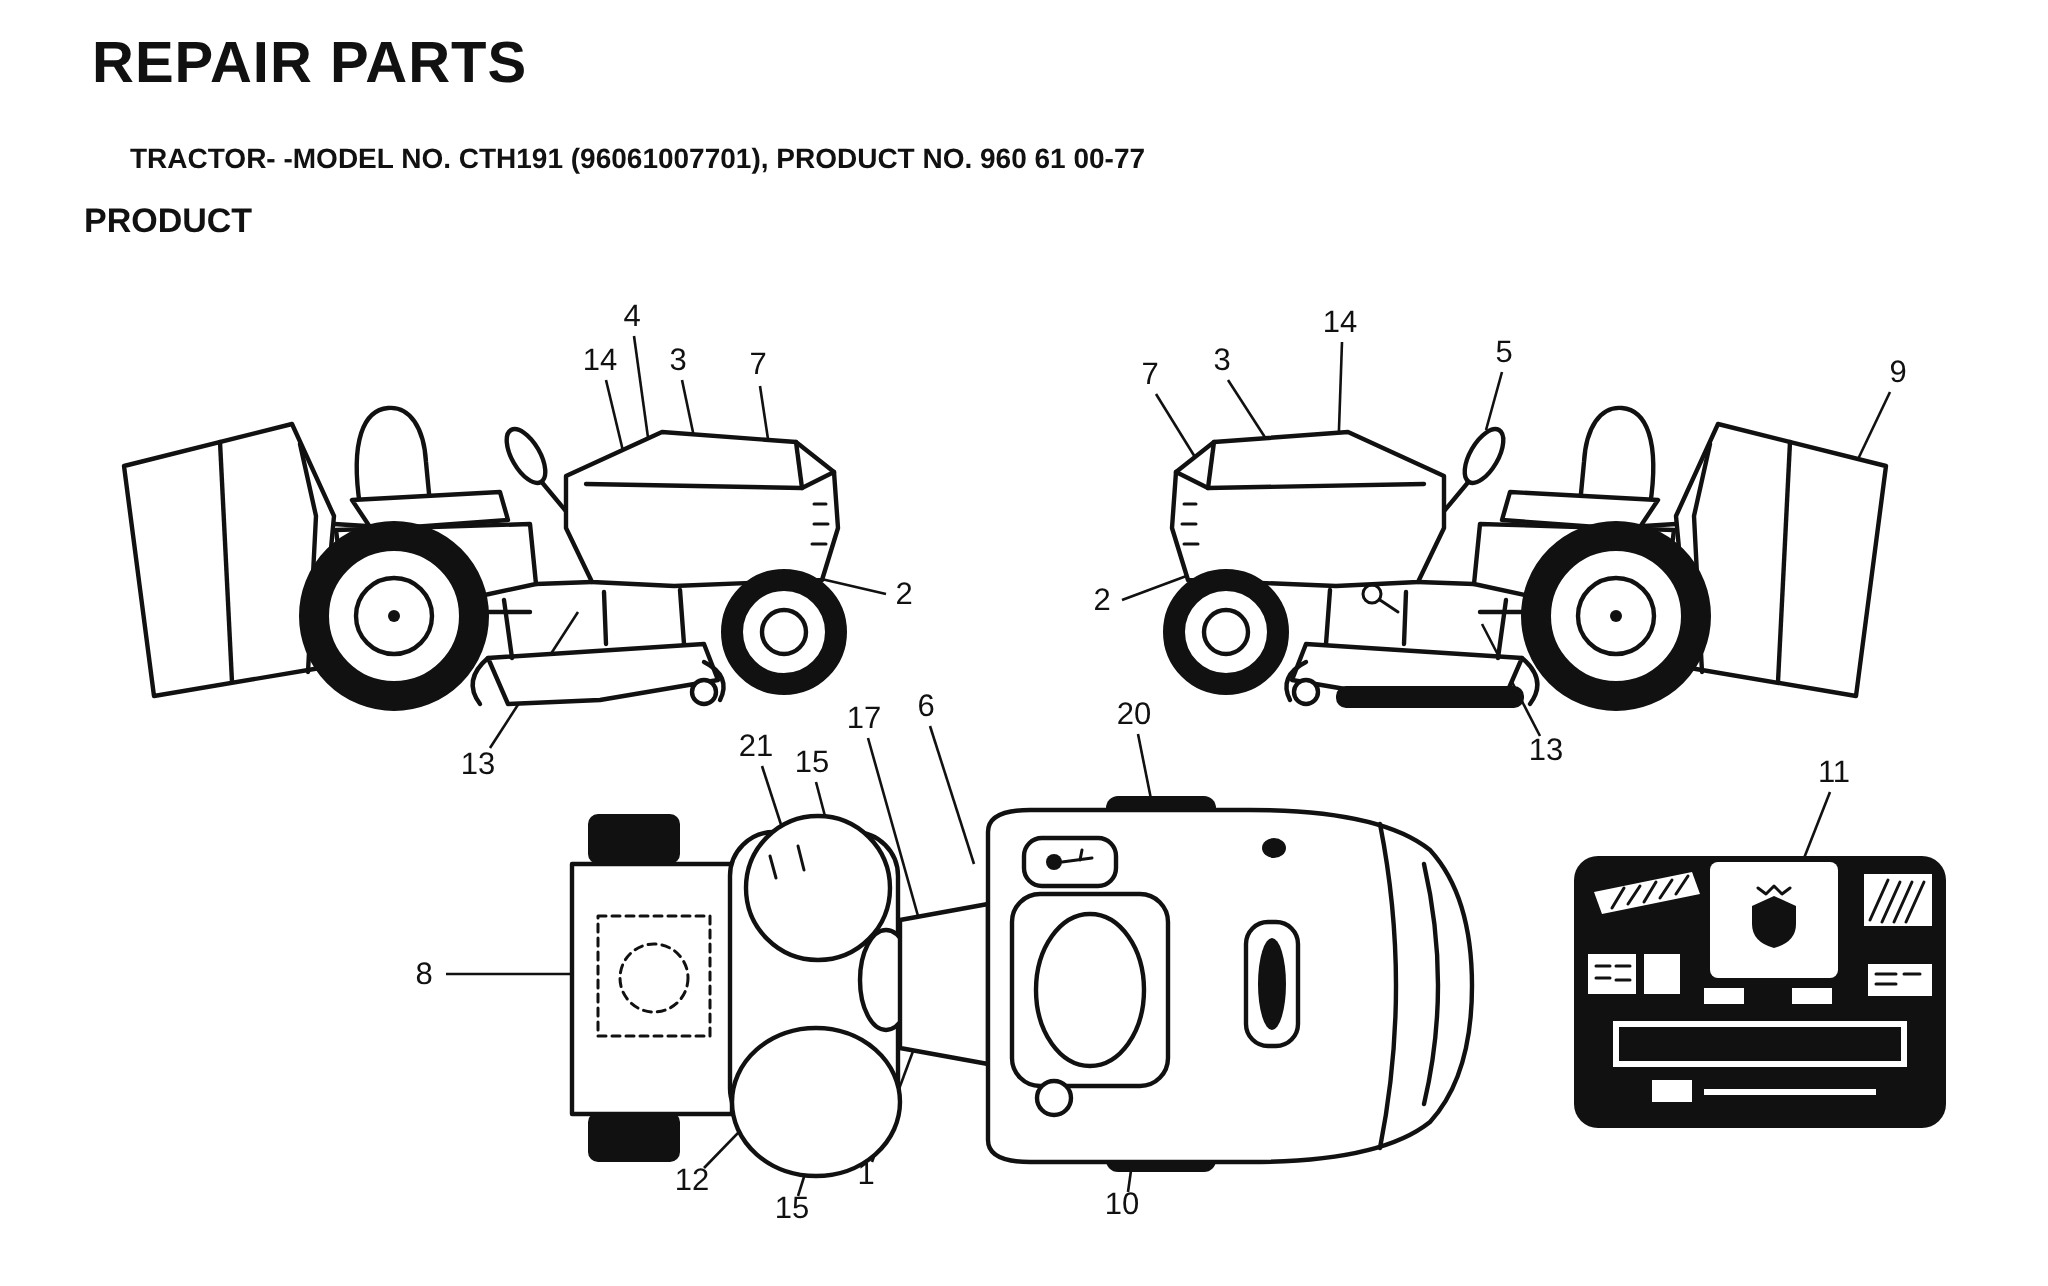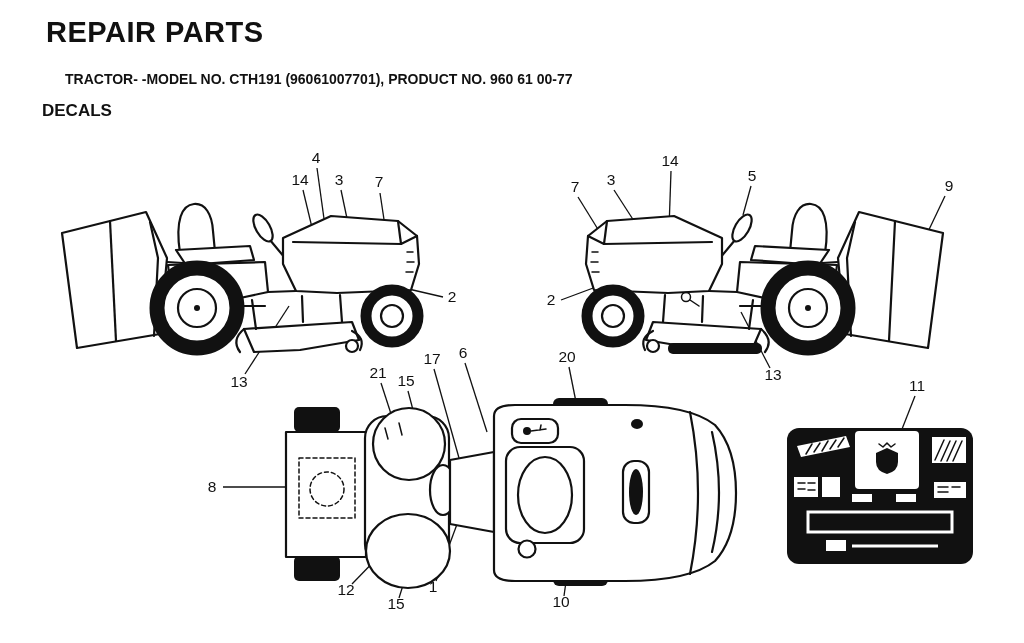--- a/index.html
+++ b/index.html
@@ -27,21 +27,21 @@
   .callout { font-size:15.5px; fill:#111; text-anchor:middle; font-family:"Liberation Sans", sans-serif; }
   .wht { stroke:#fff; fill:none; }
 </style>
 </head>
 <body>
 
 <div class="page">
 
   <div class="hdr-title">REPAIR PARTS</div>
   <div class="hdr-model">TRACTOR- -MODEL NO. CTH191 (96061007701), PRODUCT NO. 960 61 00-77</div>
-  <div class="hdr-section">DECALS</div>
+  <div class="hdr-section">PRODUCT</div>
 
   <svg class="fig" width="1024" height="643" viewBox="0 0 1024 643">
 
     <defs>
       <g id="tractor-side">
 
         <g>
           <path class="ln f" d="M62,233 L146,212 L167,258 L160,334 L77,348 Z"></path>
           <path class="ln" d="M110,221 L116,341"></path>
           <path class="ln" d="M150,222 L158,258 L154,336"></path>

